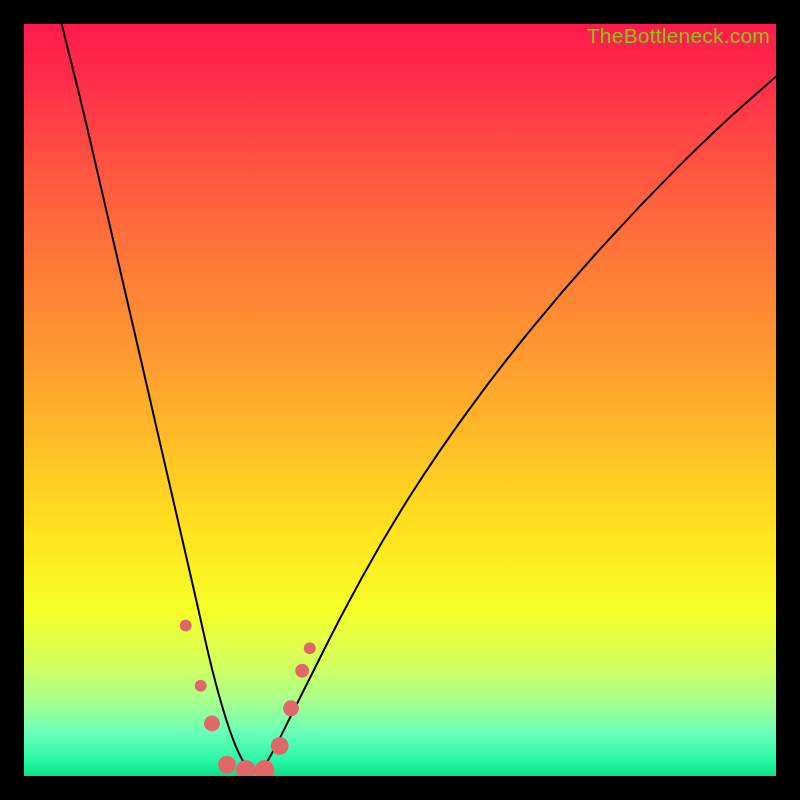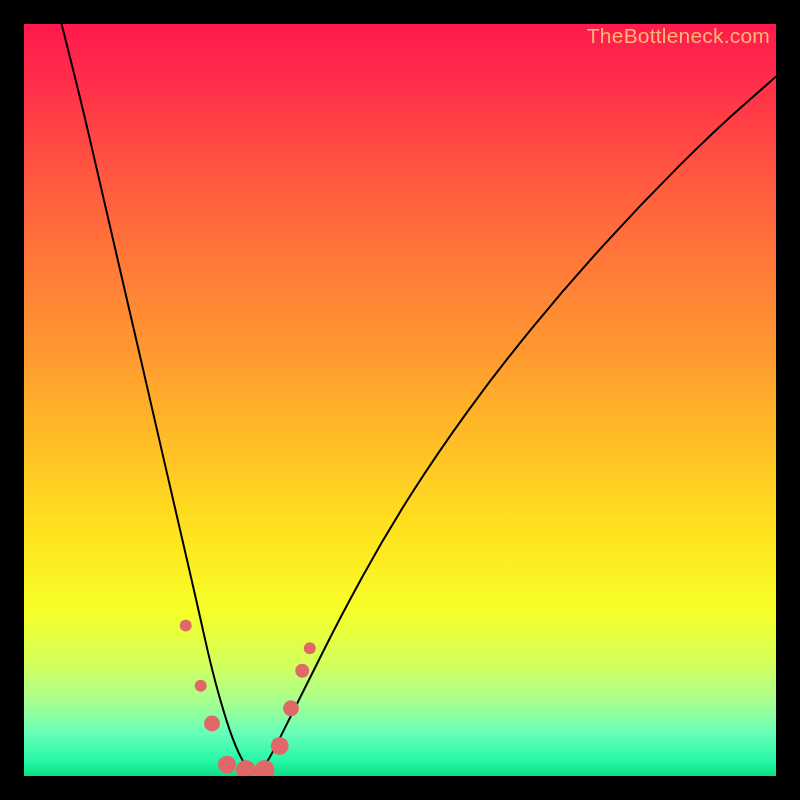--- a/index.html
+++ b/index.html
@@ -44,21 +44,21 @@
       #d4ff5c 85%,
       #a8ff8e 90%,
       #6dffb8 94%,
       #26f7a8 98%,
       #0be083 100%);
   }
   .watermark {
     position: absolute;
     top: 0px;
     right: 6px;
-    color: #fdba74;
+    color: #84cc16;
     font-size: 21px;
     font-weight: 500;
     letter-spacing: 0.2px;
     z-index: 10;
   }
   svg.curves {
     position: absolute;
     left: 0;
     top: 0;
     width: 752px;

